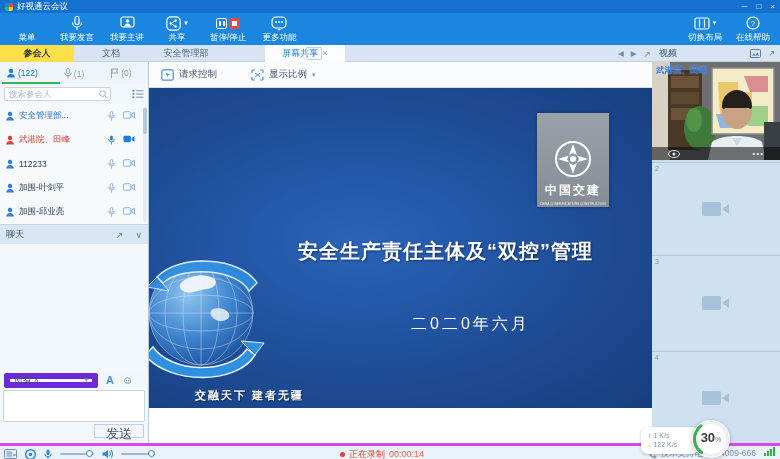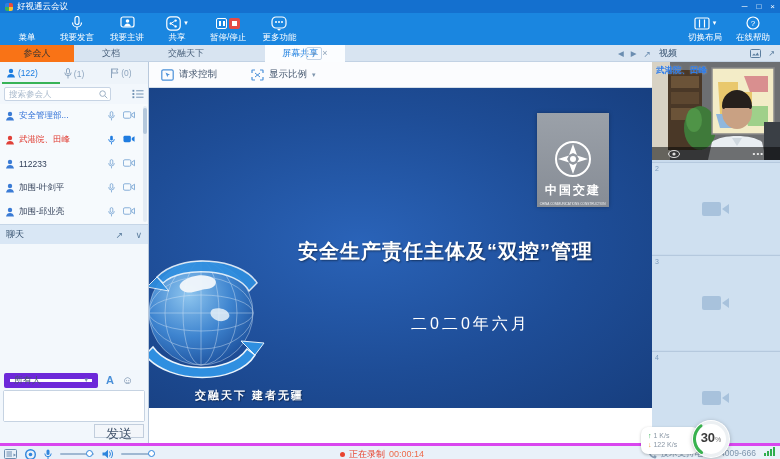--- a/index.html
+++ b/index.html
@@ -32,21 +32,21 @@
   .psq.pause i { width:2px; height:5px; background:#fff; }
   .psq.stop { background:#e54b45; }
   .psq.stop i { width:5px; height:5px; background:#fff; }
   .caret { font-size:7px; margin-left:1px; }
 
   
   .tabrow { position:absolute; left:0; top:45px; right:0; height:17px; background:#d8e4f1;
             border-bottom:1px solid #c2d2e4; }
   .tab { position:absolute; top:0; height:17px; line-height:16px; text-align:center;
          font-size:9px; color:#4c637e; cursor:pointer; }
-  .tab.active { background:#f97316; color:#333; }
+  .tab.active { background:#fde047; color:#333;font-weight:bold; }
   .tab.active-blue { background:#fbfdff; color:#1a7ee0;margin-left:42px; }
   .tab-close { color:#8fa4ba; font-size:9px; margin-left:4px; }
   .tab-add { position:absolute; left:306px; top:2px; width:16px; height:13px; text-align:center;
              color:#7e95ad; border:1px solid #c2d2e4; line-height:12px; border-radius:2px; cursor:pointer; }
   .navicons { position:absolute; left:618px; top:0; height:17px; display:flex; gap:7px;
               align-items:center; color:#6b8db0; font-size:7.5px; }
   .video-head-label { position:absolute; left:659px; top:0; line-height:17px; color:#34506e; font-size:9px; }
   .video-head-icons { position:absolute; right:5px; top:0; height:17px; display:flex; gap:7px;
                       align-items:center; color:#5b7d9e; font-size:8px; }
 
@@ -259,21 +259,21 @@
             </svg>
         </span>
         <span class="tlabel">在线帮助</span>
       </div>
     </div>
   </div>
 
   <div class="tabrow">
     <div class="tab active" style="left:0;width:74px">参会人</div>
     <div class="tab" style="left:74px;width:74px">文档</div>
-    <div class="tab" style="left:150px;width:72px">交融天下</div>
+    <div class="tab" style="left:150px;width:72px">安全管理部</div>
     <div class="tab active-blue" style="left:223px;width:80px">
       <span>屏幕共享</span><span class="tab-close">×</span>
     </div>
     <div class="tab-add">+</div>
     <div class="navicons">
       <span>◀</span>
       <span>▶</span>
       <span style="font-size:9px">↗</span>
     </div>
     <div class="video-head-label">视频</div>

